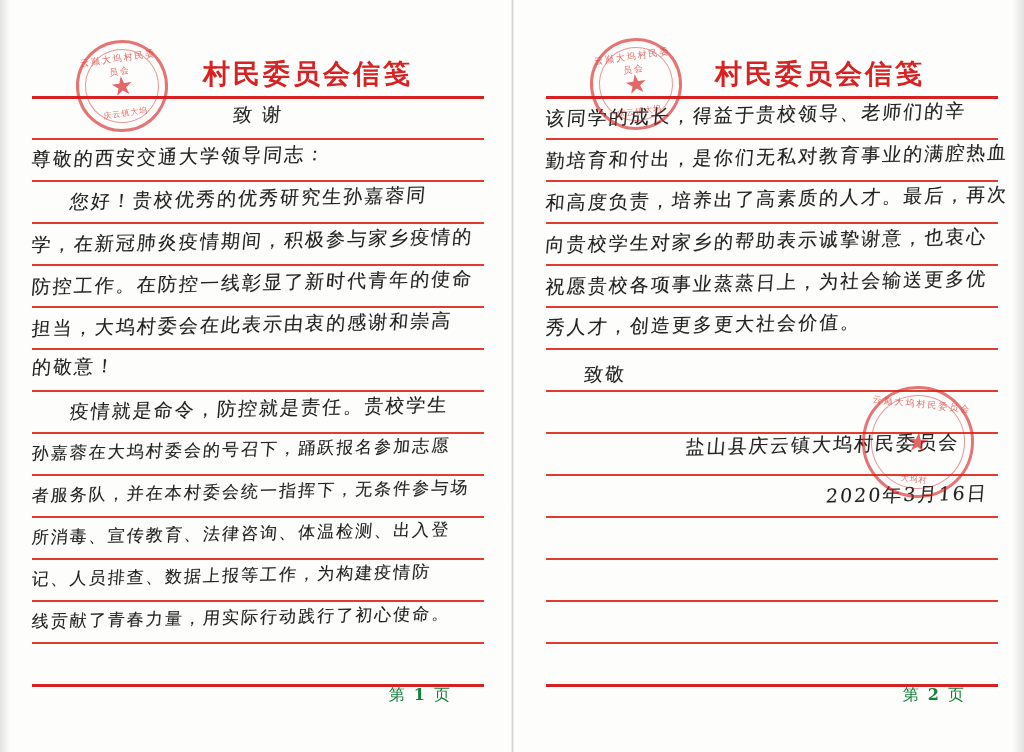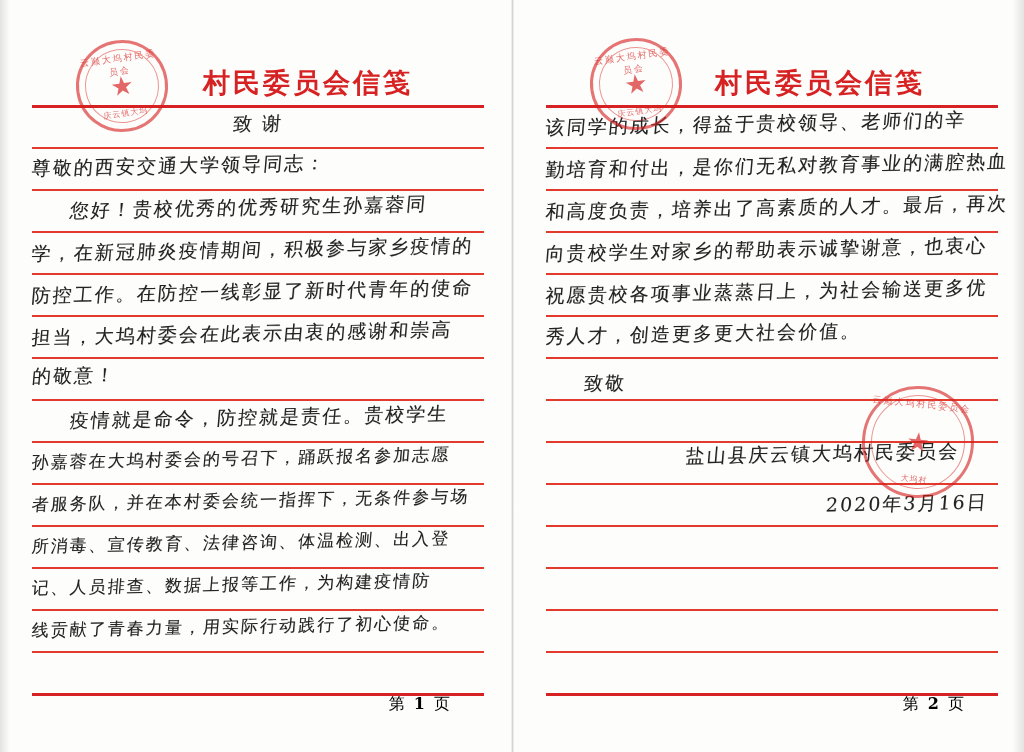--- a/index.html
+++ b/index.html
@@ -41,21 +41,21 @@
     position: absolute;
     top: 0;
     bottom: 0;
     left: 511px;
     width: 3px;
     background: linear-gradient(to right, rgba(0,0,0,0.02), rgba(0,0,0,0.16), rgba(0,0,0,0.02));
   }
 
   .page {
     position: absolute;
-    top: 17px;
+    top: 8px;
     height: 724px;
     box-sizing: border-box;
   }
   .page-left { left: 14px; width: 484px; }
   .page-right { left: 528px; width: 484px; }
 
   .letterhead {
     position: absolute;
     top: 48px;
     left: 0;
@@ -85,21 +85,21 @@
     right: 0;
     height: 1.6px;
     background: #e23b2e;
   }
   .rule.thick { height: 2.6px; background: #d62222; }
 
   .footer {
     position: absolute;
     bottom: 26px;
     right: 44px;
-    color: #000000;
+    color: #15803d;
     font-size: 16px;
     letter-spacing: 4px;
     font-family: "DejaVu Serif", serif;
   }
   .footer .num { padding: 0 5px; font-weight: bold; }
 
   
   .hand {
     position: absolute;
     top: 88px;

